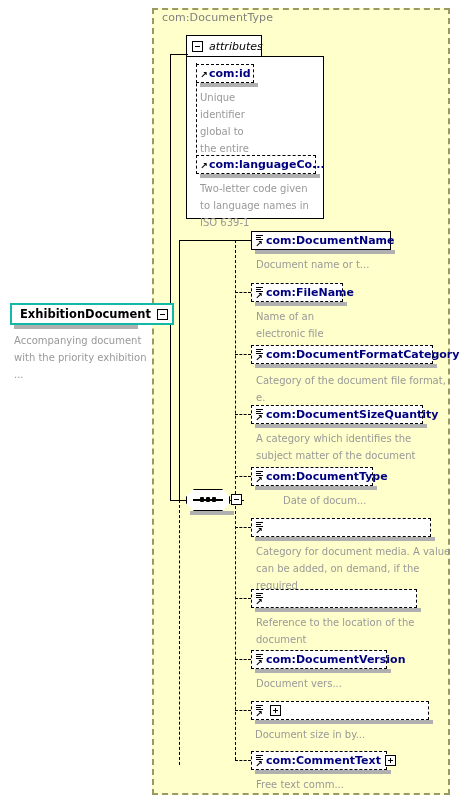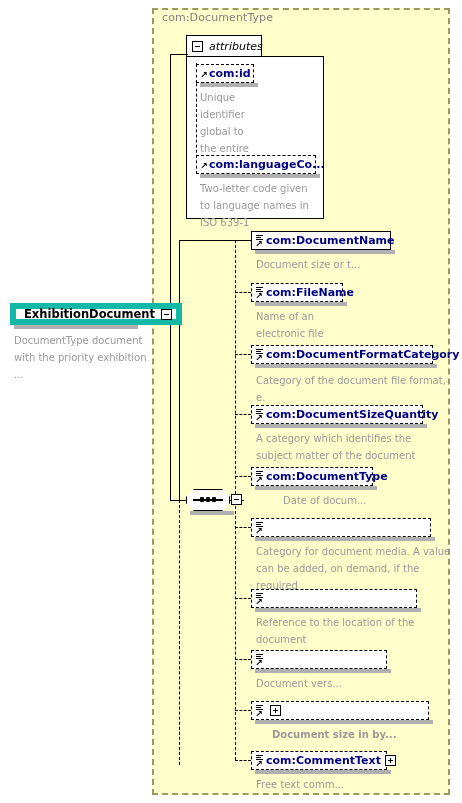--- a/index.html
+++ b/index.html
@@ -189,21 +189,21 @@
     white-space: pre-line;
   }
 
   
   #root-box {
     position: absolute;
     left: 10px;
     top: 303px;
     height: 22px;
     background: #ffffff;
-    border: 6px solid #14b8a6;
+    border: 2px solid #14b8a6;
     box-sizing: border-box;
     display: flex;
     align-items: center;
     padding-left: 8px;
     padding-right: 4px;
     z-index: 4;
   }
   #root-box .name {
     font-size: 11.5px;
     font-weight: bold;
@@ -357,21 +357,21 @@
 </div>
 <div class="anno" style="left:200px; top:180px; width:122px;">Two-letter code given
 to language names in
 ISO 639-1</div>
 
 <div id="root-shadow"></div>
 <div id="root-box">
   <span class="name">ExhibitionDocument</span>
   <span class="pm" style="margin-left:6px;"></span>
 </div>
-<div class="anno" style="left:14px; top:332px; width:140px;">DocumentType document
+<div class="anno" style="left:14px; top:332px; width:140px;">Accompanying document
 with the priority exhibition ...</div>
 
 <div id="seq-shadow"></div>
 <div id="seq">
   <div class="oct"></div>
   <div class="seqline"></div>
   <div class="dot d1"></div>
   <div class="dot d2"></div>
   <div class="dot d3"></div>
 </div>
@@ -380,21 +380,21 @@
 <div class="node-shadow" style="left:255px; top:250px; width:140px; height:4px;"></div>
 <div class="node" style="left:251px; top:231px; width:140px;">
   <span class="el-icon">
       <i class="ln"></i>
       <i class="ln"></i>
       <i class="ln"></i>
       <span class="arw">↗</span>
     </span>
   <span class="name">com:DocumentName</span>
 </div>
-<div class="anno" style="left:256px; top:256px; width:180px;">Document size or t...</div>
+<div class="anno" style="left:256px; top:256px; width:180px;">Document name or t...</div>
 
 <div class="node-shadow" style="left:255px; top:302px; width:92px; height:4px;"></div>
 <div class="node optional" style="left:251px; top:283px; width:92px;">
   <span class="el-icon">
       <i class="ln"></i>
       <i class="ln"></i>
       <i class="ln"></i>
       <span class="arw">↗</span>
     </span>
   <span class="name">com:FileName</span>
@@ -466,34 +466,35 @@
 document</div>
 
 <div class="node-shadow" style="left:255px; top:669px; width:136px; height:4px;"></div>
 <div class="node optional" style="left:251px; top:650px; width:136px;">
   <span class="el-icon">
       <i class="ln"></i>
       <i class="ln"></i>
       <i class="ln"></i>
       <span class="arw">↗</span>
     </span>
+  <span class="name">com:DocumentVersion</span>
 </div>
 <div class="anno" style="left:256px; top:675px; width:190px;">Document vers...</div>
 
 <div class="node-shadow" style="left:255px; top:720px; width:178px; height:4px;"></div>
 <div class="node optional" style="left:251px; top:701px; width:178px;">
   <span class="el-icon">
       <i class="ln"></i>
       <i class="ln"></i>
       <i class="ln"></i>
       <span class="arw">↗</span>
     </span>
   <span class="pm plus"></span>
 </div>
-<div class="anno" style="left:272px; top:726px; width:190px;font-weight:bold;">Document size in by...</div>
+<div class="anno" style="left:255px; top:726px; width:190px;">Document size in by...</div>
 
 <div class="node-shadow" style="left:255px; top:770px; width:136px; height:4px;"></div>
 <div class="node optional" style="left:251px; top:751px; width:136px;">
   <span class="el-icon">
       <i class="ln"></i>
       <i class="ln"></i>
       <i class="ln"></i>
       <span class="arw">↗</span>
     </span>
   <span class="name">com:CommentText</span>

